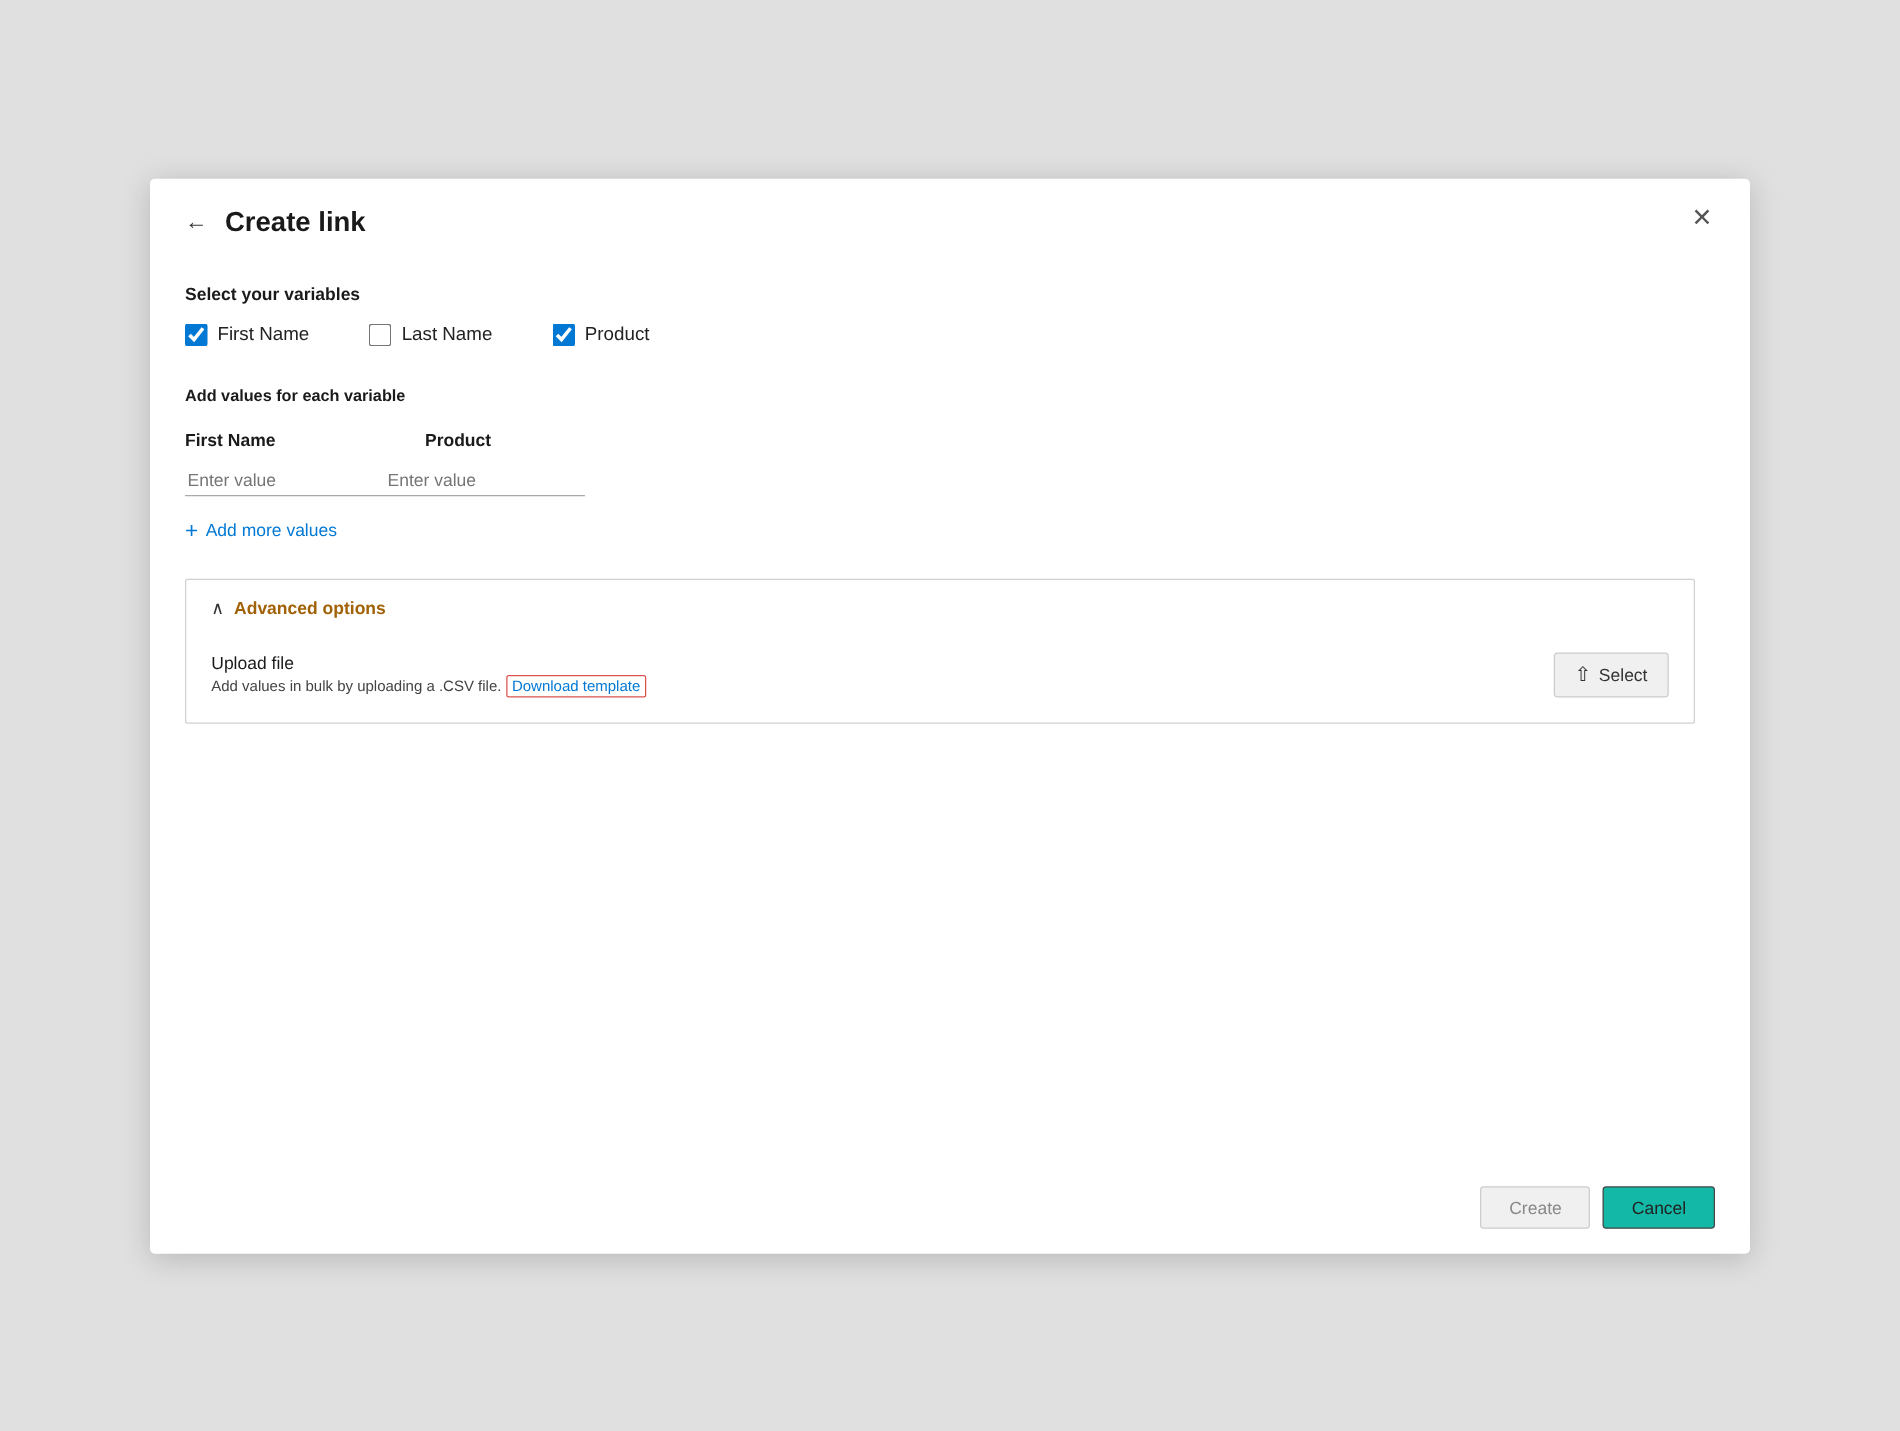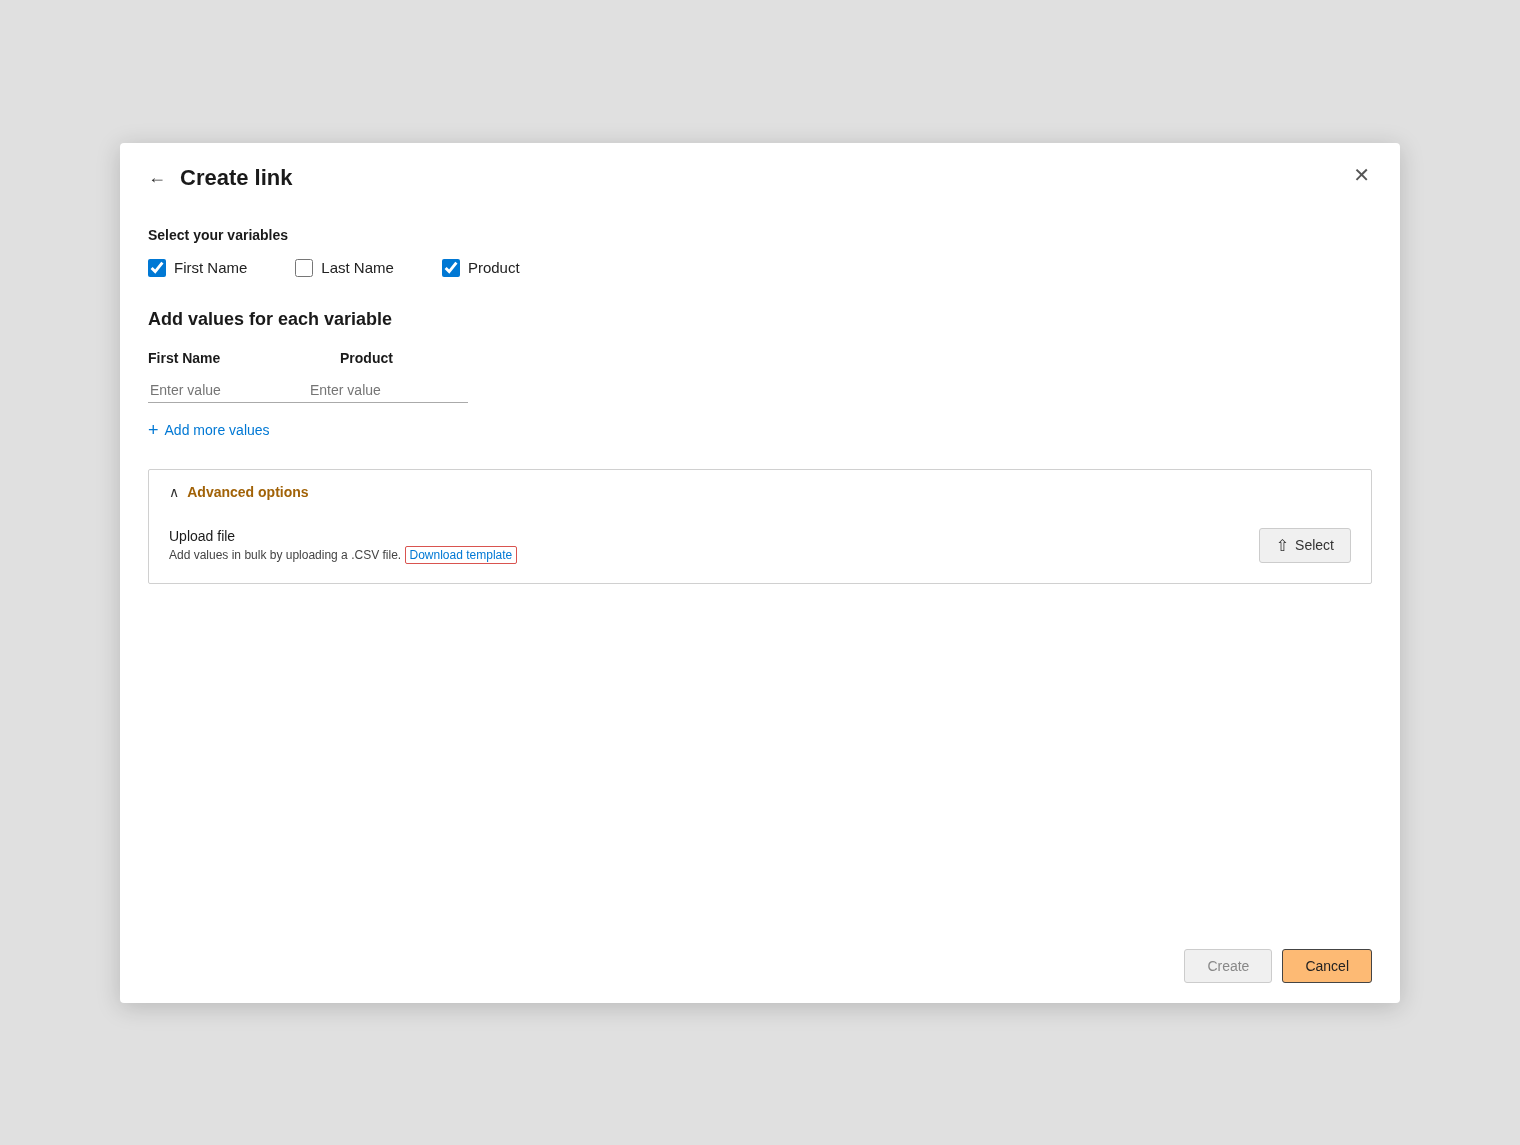--- a/index.html
+++ b/index.html
@@ -64,21 +64,21 @@
       background: none;
       border: none;
       cursor: pointer;
       font-size: 20px;
       color: #555;
       line-height: 1;
       padding: 2px 6px;
     }
 
     .dialog-body {
-      padding: 20px 28px 28px 28px;
+      padding: 20px 44px 28px 28px;
       flex: 1;
     }
 
     .section-label {
       font-size: 14px;
       font-weight: 600;
       color: #1a1a1a;
       margin-bottom: 16px;
     }
 
@@ -106,21 +106,21 @@
     .checkbox-label {
       font-size: 15px;
       color: #222;
     }
 
     .values-section {
       margin-bottom: 28px;
     }
 
     .values-label {
-      font-size: 18px;
+      font-size: 13px;
       font-weight: 600;
       color: #1a1a1a;
       margin-bottom: 20px;
     }
 
     .values-columns-header {
       display: flex;
       gap: 32px;
       margin-bottom: 12px;
     }
@@ -259,21 +259,21 @@
       background: #f0f0f0;
       border: 1px solid #ccc;
       border-radius: 3px;
       font-size: 14px;
       color: #888;
       padding: 8px 22px;
       cursor: pointer;
     }
 
     .btn-cancel {
-      background: #fdba74;
+      background: #14b8a6;
       border: 1.5px solid #444;
       border-radius: 3px;
       font-size: 14px;
       color: #222;
       padding: 8px 22px;
       cursor: pointer;
       font-weight: 500;
     }
   </style>
 </head>

